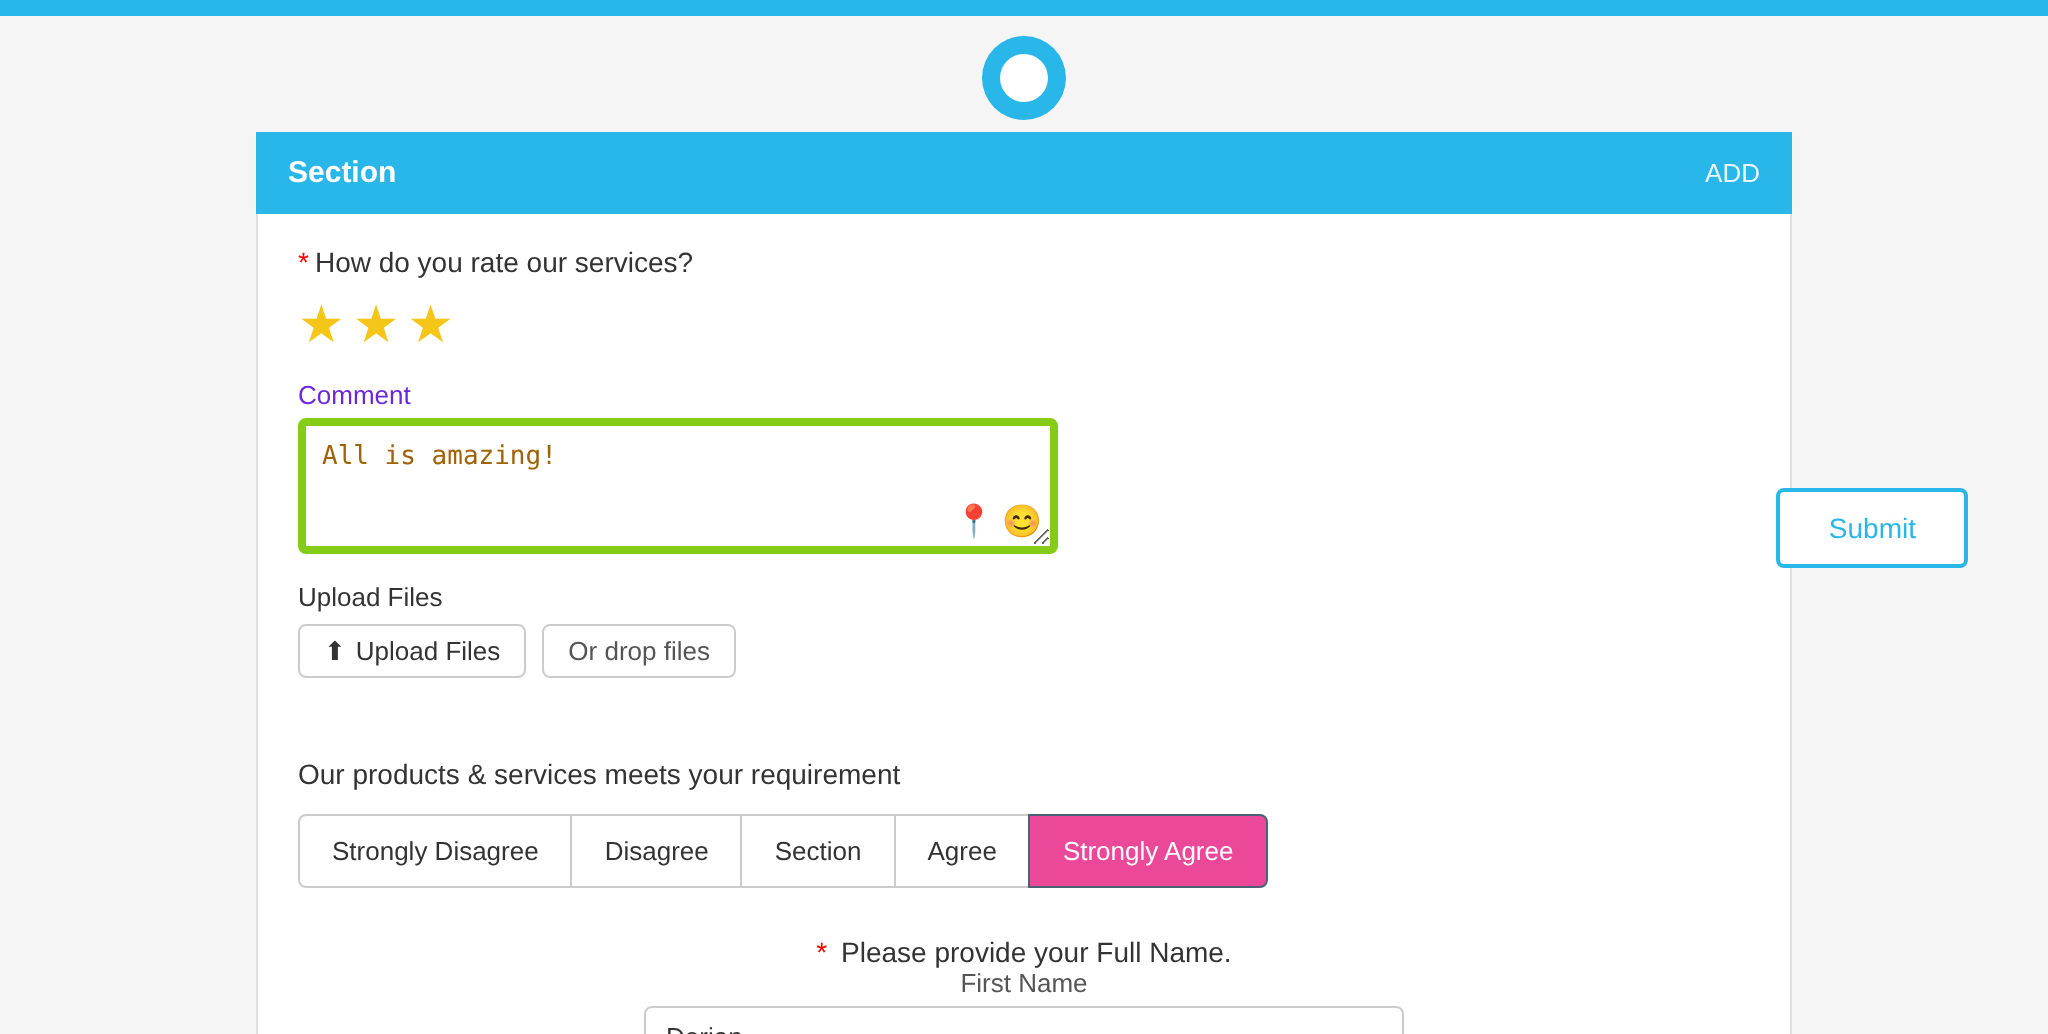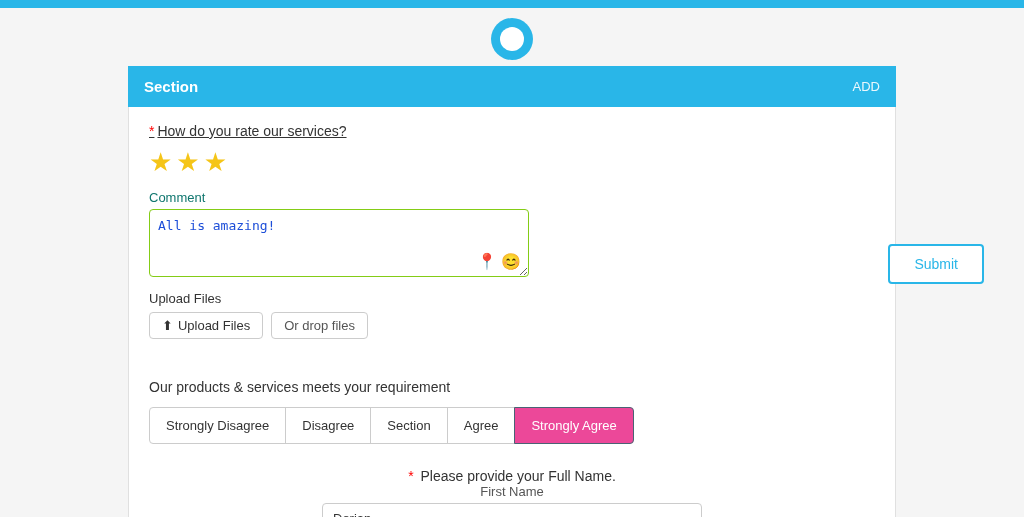--- a/index.html
+++ b/index.html
@@ -69,55 +69,54 @@
       background: white;
       padding: 16px 20px 20px 20px;
       border: 1px solid #e0e0e0;
       border-top: none;
     }
 
     .question-label {
       font-size: 14px;
       color: #333;
       margin-bottom: 8px;
-      text-decoration: underline;
     }
 
     .required-star {
       color: red;
       margin-right: 3px;
     }
 
     .stars-row {
       display: flex;
       gap: 4px;
       margin-bottom: 12px;
     }
 
     .star {
       font-size: 26px;
       color: #f5c518;
     }
 
     .comment-label {
       font-size: 13px;
-      color: #0f766e;
+      color: #6d28d9;
       margin-bottom: 4px;
     }
 
     .comment-textarea {
       width: 100%;
       max-width: 380px;
       height: 68px;
-      border: 1px solid #84cc16;
+      border: 4px solid #84cc16;
       border-radius: 4px;
       padding: 8px;
       font-size: 13px;
       resize: vertical;
-      color: #1d4ed8;
+      color: #a16207;
       display: block;
       position: relative;
     }
 
     .textarea-wrapper {
       position: relative;
       width: 380px;
       margin-bottom: 14px;
     }
 

